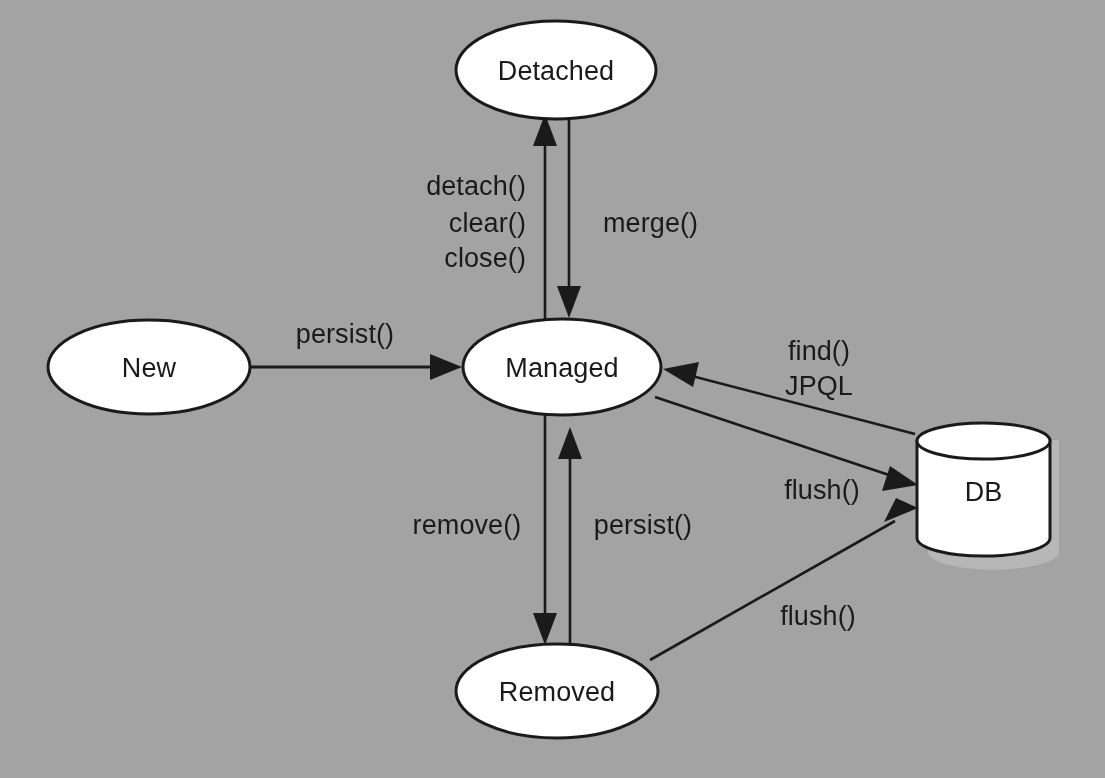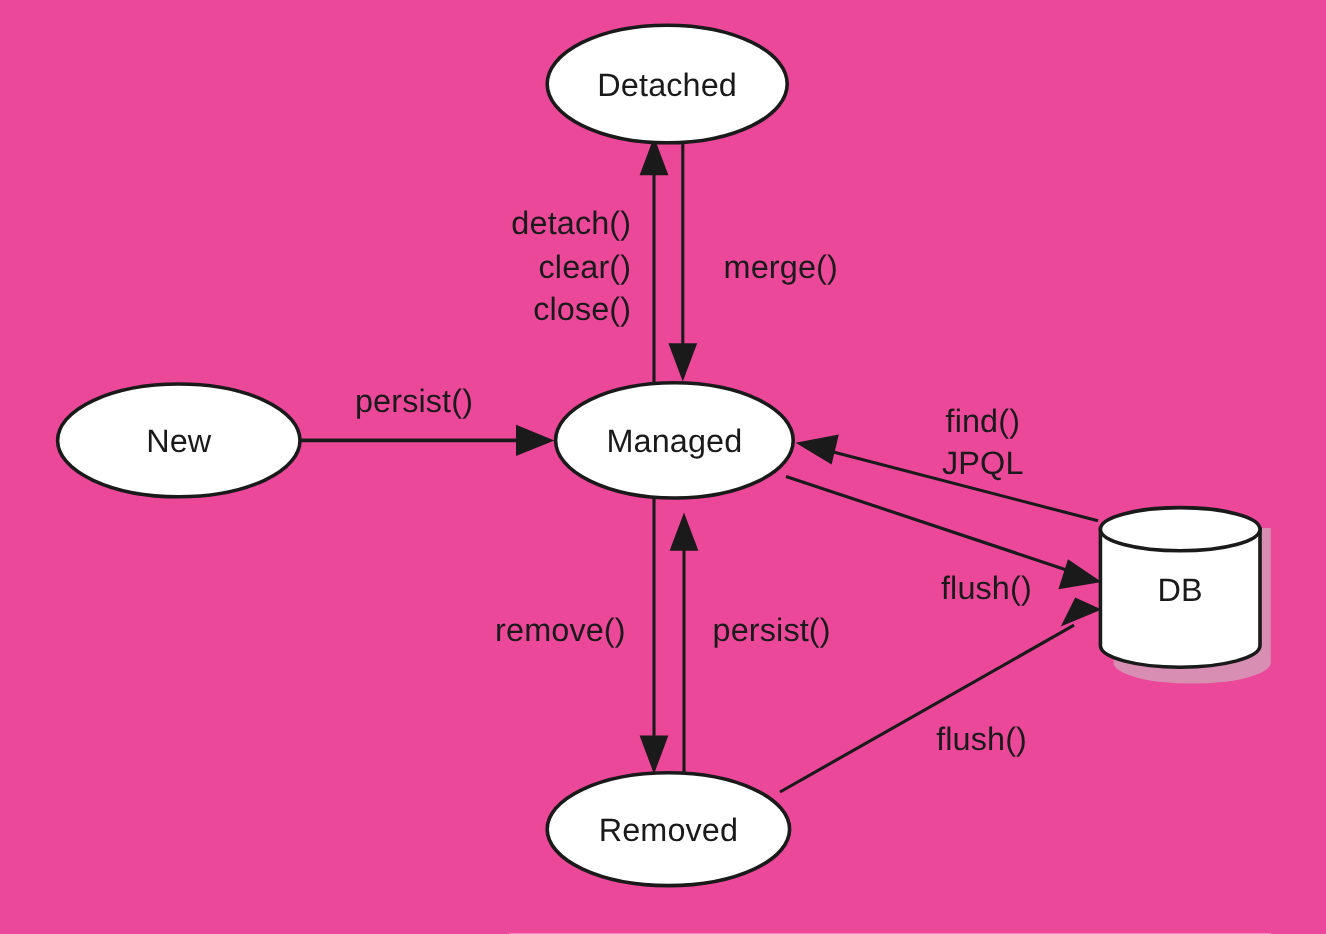--- a/index.html
+++ b/index.html
@@ -12,21 +12,21 @@
     width: 1105px;
     height: 778px;
     font-family: "Liberation Sans", sans-serif;
     overflow: hidden;
     position: relative;
   }
   #diagram-root {
     position: relative;
     width: 1105px;
     height: 778px;
-    background: #ec4899;
+    background: #a3a3a3;
   }
   #diagram-svg {
     position: absolute;
     top: 0;
     left: 0;
     width: 1105px;
     height: 778px;
     display: block;
   }
   .node-shape {

